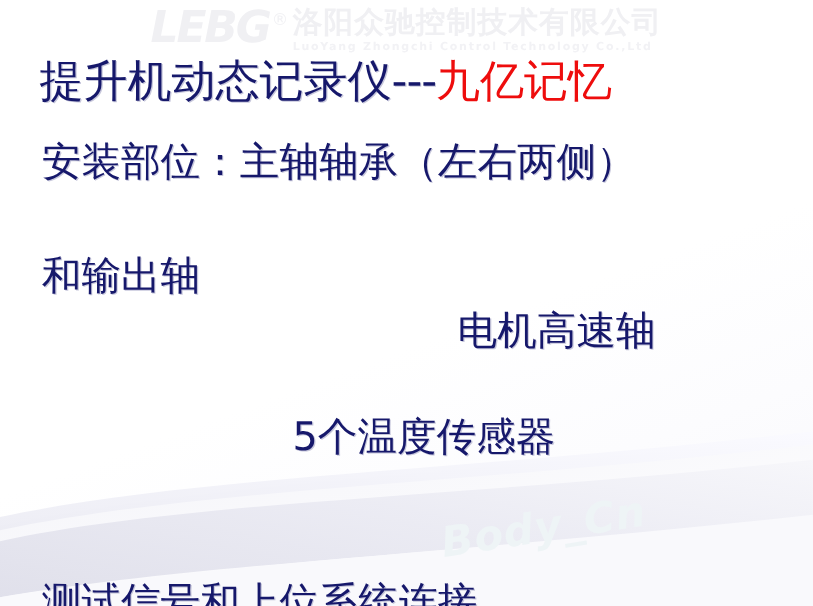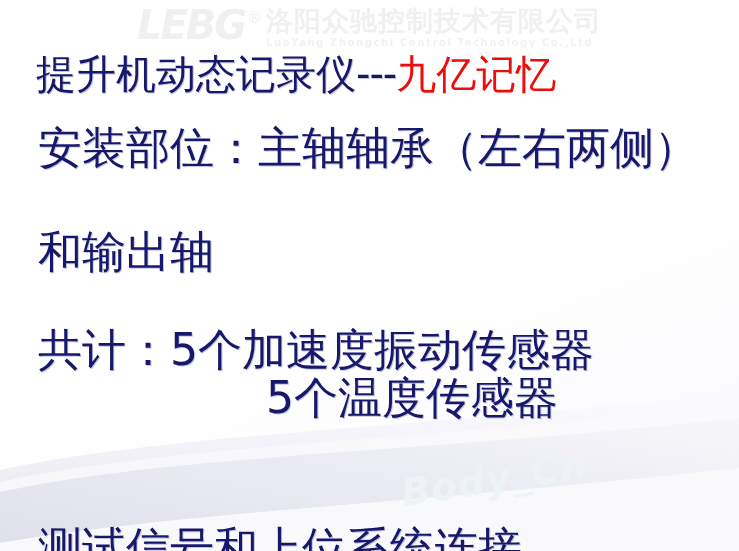--- a/index.html
+++ b/index.html
@@ -128,21 +128,21 @@
   .title-accent {
     color: #ee0d0d;
     text-shadow: none;
   }
   .title-dash {
     color: #16186b;
     letter-spacing: -1px;
   }
 
   .body-line {
-    font-size: 44px;
+    font-size: 36px;
     line-height: 44px;
   }
 
   .l-install   { left: 38px;  top: 126px; }
   .l-gearbox   { left: 410px; top: 182px; }
   .l-output    { left: 38px;  top: 230px; text-align: center; }
   .l-motor     { left: 416px; top: 280px; }
   .l-total     { left: 38px;  top: 328px; }
   .l-temp      { left: 266px; top: 376px; }
   .l-connect   { left: 38px;  top: 492px; margin-top: 34px; }
@@ -193,22 +193,22 @@
 
     <div class="line title-line">
       <span>提升机动态记录仪</span><span class="title-dash">---</span><span class="title-accent">九亿记忆</span>
     </div>
 
     <div class="line body-line l-install">安装部位：主轴轴承（左右两侧）</div>
 
 
     <div class="line body-line l-output">和输出轴</div>
 
-
-    <div class="line body-line l-total">共计：5个加速度振动传感器</div>
+    <div class="line body-line l-motor">电机高速轴</div>
+
 
     <div class="line body-line l-temp">5个温度传感器</div>
 
     <div class="line body-line l-connect">测试信号和上位系统连接</div>
 
   </div>
 
 </div>
 
 </body></html>

